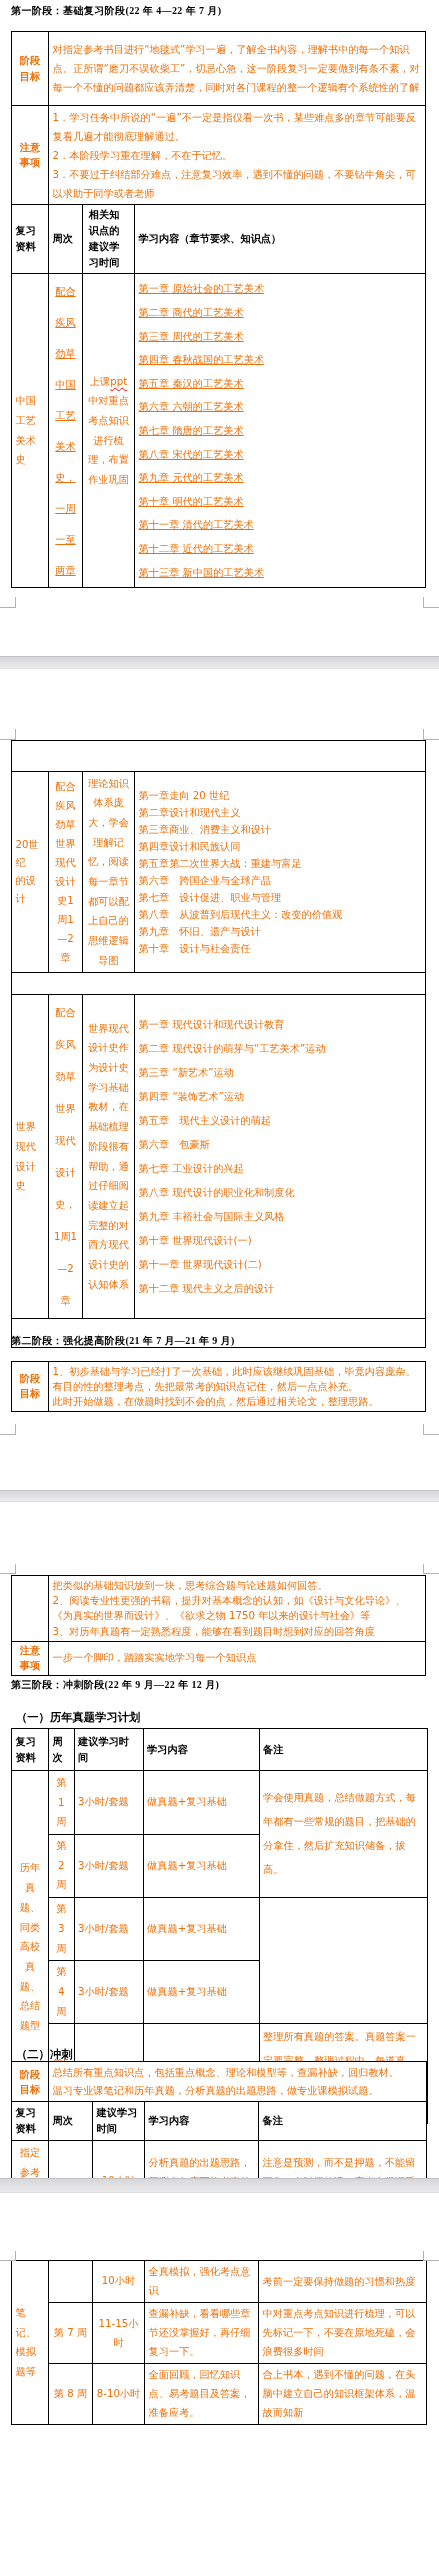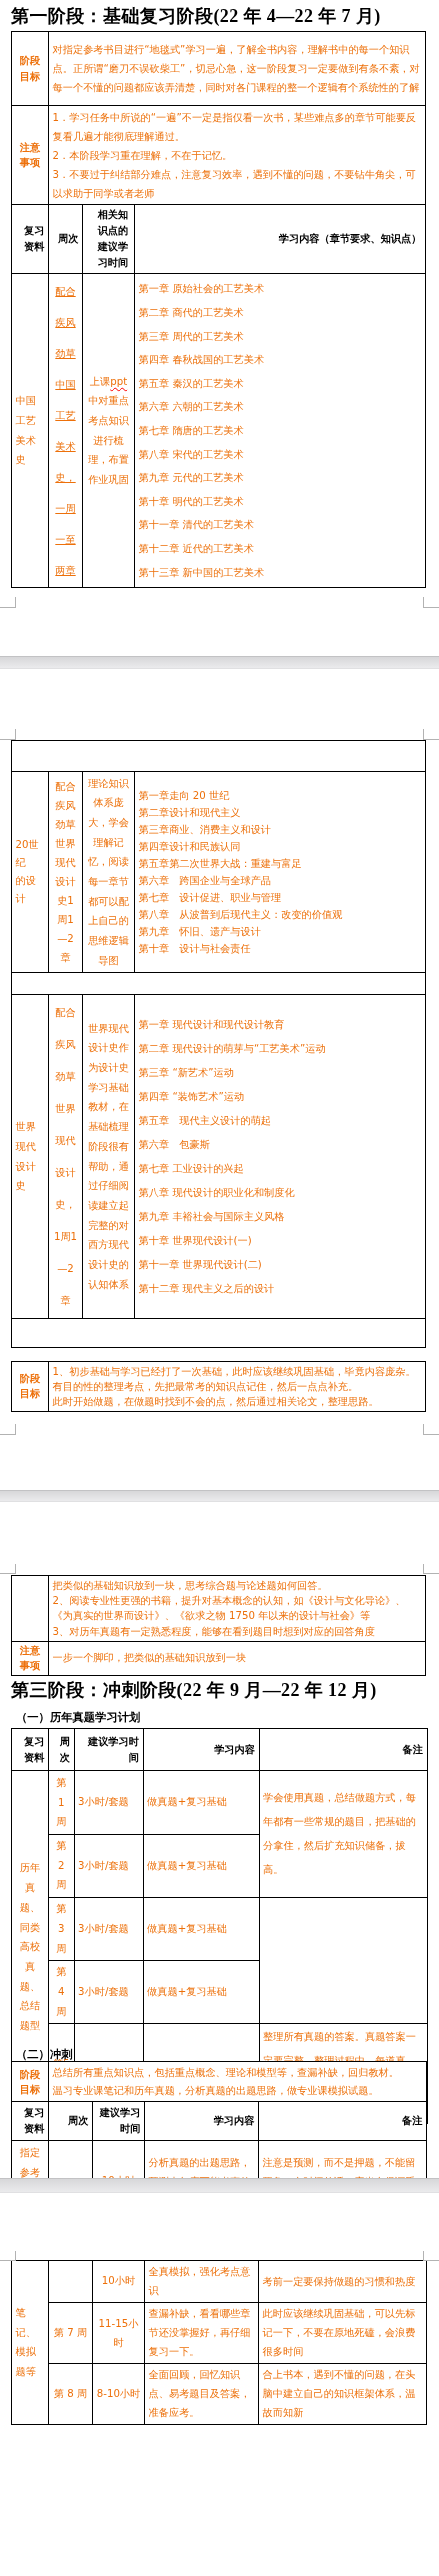--- a/index.html
+++ b/index.html
@@ -1,31 +1,31 @@
 <!DOCTYPE html>
 <html style="font-size:11.7px"><head>
 <meta charset="utf-8">
 <style>
   html,body{margin:0;padding:0;background:#fff;}
   body{width:439px;height:2576px;overflow:hidden;font-family:"DejaVu Sans",sans-serif;}
   .page{position:relative;width:439px;background:#fff;overflow:hidden;}
   .gap{width:439px;background:linear-gradient(#d7d7d9,#ebebed);border-top:0.7px solid #c2c2c4;border-bottom:0.7px solid #e0e0e2;box-sizing:border-box;}
-  .stage-title{position:absolute;left:11px;margin:0;font-family:"Liberation Serif","DejaVu Serif",serif;font-size:18px;font-weight:bold;color:#000;letter-spacing:0.4px;white-space:nowrap;}
+  .stage-title{position:absolute;left:11px;margin:0;font-family:"Liberation Serif","DejaVu Serif",serif;font-size:10px;font-weight:bold;color:#000;letter-spacing:0.4px;white-space:nowrap;}
   .sub-title{position:absolute;left:16px;margin:0;font-family:"Liberation Serif","DejaVu Serif",serif;font-size:11.3px;font-weight:bold;color:#000;white-space:nowrap;}
   table.t{position:absolute;left:11px;border-collapse:collapse;table-layout:fixed;border:1.5px solid #000;background:#fff;}
   table.t td,table.t th{border:0.7px solid #000;padding:1.5px 3.6px;font-size:10.2px;color:#ed700a;vertical-align:middle;overflow:hidden;}
-  table.t th{color:#000;font-weight:bold;text-align:right;line-height:1.6;margin-left:40px;}
+  table.t th{color:#000;font-weight:bold;text-align:left;line-height:1.6;margin-left:40px;}
   td.lbl{color:#000;font-weight:bold;text-align:center;line-height:1.5;}
   .pre{white-space:pre-line;margin-left:36px;}
   .top{vertical-align:top;}
   .ctr{text-align:center;}
   .lh21{line-height:15.3px;} .lh25{line-height:18px;} .lh26{line-height:19px;}
   .lh27{line-height:19.7px;}
   .lh33{line-height:24px;} .lh42{line-height:31px;text-decoration:underline;} .lh44{line-height:32px;}
-  .chapters1{line-height:23.6px;padding-left:28px;}
+  .chapters1{line-height:23.6px;padding-left:28px;text-decoration:underline;}
   .chapters2{line-height:17px;padding-left:14.6px;}
   .chapters3{line-height:24px;padding-left:20.4px;}
   .squiggle{text-decoration:underline;text-decoration-style:wavy;text-decoration-color:#f00;text-decoration-thickness:0.7px;text-underline-offset:1.5px;}
   .mark-h{position:absolute;width:16px;height:0;border-top:0.7px solid #b2b2b2;}
   .mark-v{position:absolute;width:0;height:9.5px;border-left:0.7px solid #b2b2b2;}
 </style>
 </head>
 <body>
 
 <div class="page" style="height:656px;">
@@ -131,20 +131,21 @@
 第十章 世界现代设计(一)
 第十一章 世界现代设计(二)
 第十二章 现代主义之后的设计</td>
     </tr>
     <tr style="height:29px">
           <td colspan="4"></td>
         </tr>
   </tbody>
     </table>
 
+  <h1 class="stage-title" style="top:665px;">第二阶段：强化提高阶段(21 年 7 月—21 年 9 月)</h1>
 
   <table class="t" style="top:692px;width:414px;">
     <colgroup>
         <col style="width:37px">
         <col style="width:377px">
       </colgroup>
     <tbody>
         <tr style="height:46px">
       <td class="lbl">阶段目标</td>
       <td class="pre lh21">1、初步基础与学习已经打了一次基础，此时应该继续巩固基础，毕竟内容庞杂。
@@ -174,21 +175,21 @@
       </colgroup>
     <tbody>
         <tr style="height:62px">
       <td></td>
       <td class="pre lh21">把类似的基础知识放到一块，思考综合题与论述题如何回答。
 2、阅读专业性更强的书籍，提升对基本概念的认知，如《设计与文化导论》、《为真实的世界而设计》、《欲求之物 1750 年以来的设计与社会》等
 3、对历年真题有一定熟悉程度，能够在看到题目时想到对应的回答角度</td>
     </tr>
     <tr style="height:29px">
       <td class="lbl">注意事项</td>
-      <td>一步一个脚印，把类似的基础知识放到一块</td>
+      <td>一步一个脚印，踏踏实实地学习每一个知识点</td>
     </tr>
   </tbody>
     </table>
 
   <h1 class="stage-title" style="top:176px;">第三阶段：冲刺阶段(22 年 9 月—22 年 12 月)</h1>
   <h2 class="sub-title" style="top:208px;text-align:right;">（一）历年真题学习计划</h2>
 
   <table class="t" style="top:226px;width:416px;">
     <colgroup>
         <col style="width:37px">
@@ -309,21 +310,21 @@
       <td rowspan="3" class="top lh27">笔记、模拟题等</td>
       <td></td>
       <td class="top ctr">10小时</td>
       <td class="top lh26">全真模拟，强化考点意识</td>
       <td class="lh26">考前一定要保持做题的习惯和热度</td>
     </tr>
     <tr style="height:58px">
       <td class="top ctr">第 7 周</td>
       <td class="top ctr lh26">11-15小时</td>
       <td class="top lh26">查漏补缺，看看哪些章节还没掌握好，再仔细复习一下。</td>
-      <td class="top lh26">此时应该继续巩固基础，可以先标记一下，不要在原地死磕，会浪费很多时间</td>
+      <td class="top lh26">中对重点考点知识进行梳理，可以先标记一下，不要在原地死磕，会浪费很多时间</td>
     </tr>
     <tr style="height:58px">
       <td class="top ctr">第 8 周</td>
       <td class="top ctr">8-10小时</td>
       <td class="top lh26">全面回顾，回忆知识点、易考题目及答案，准备应考。</td>
       <td class="top lh26">合上书本，遇到不懂的问题，在头脑中建立自己的知识框架体系，温故而知新</td>
     </tr>
   </tbody>
     </table>
 

